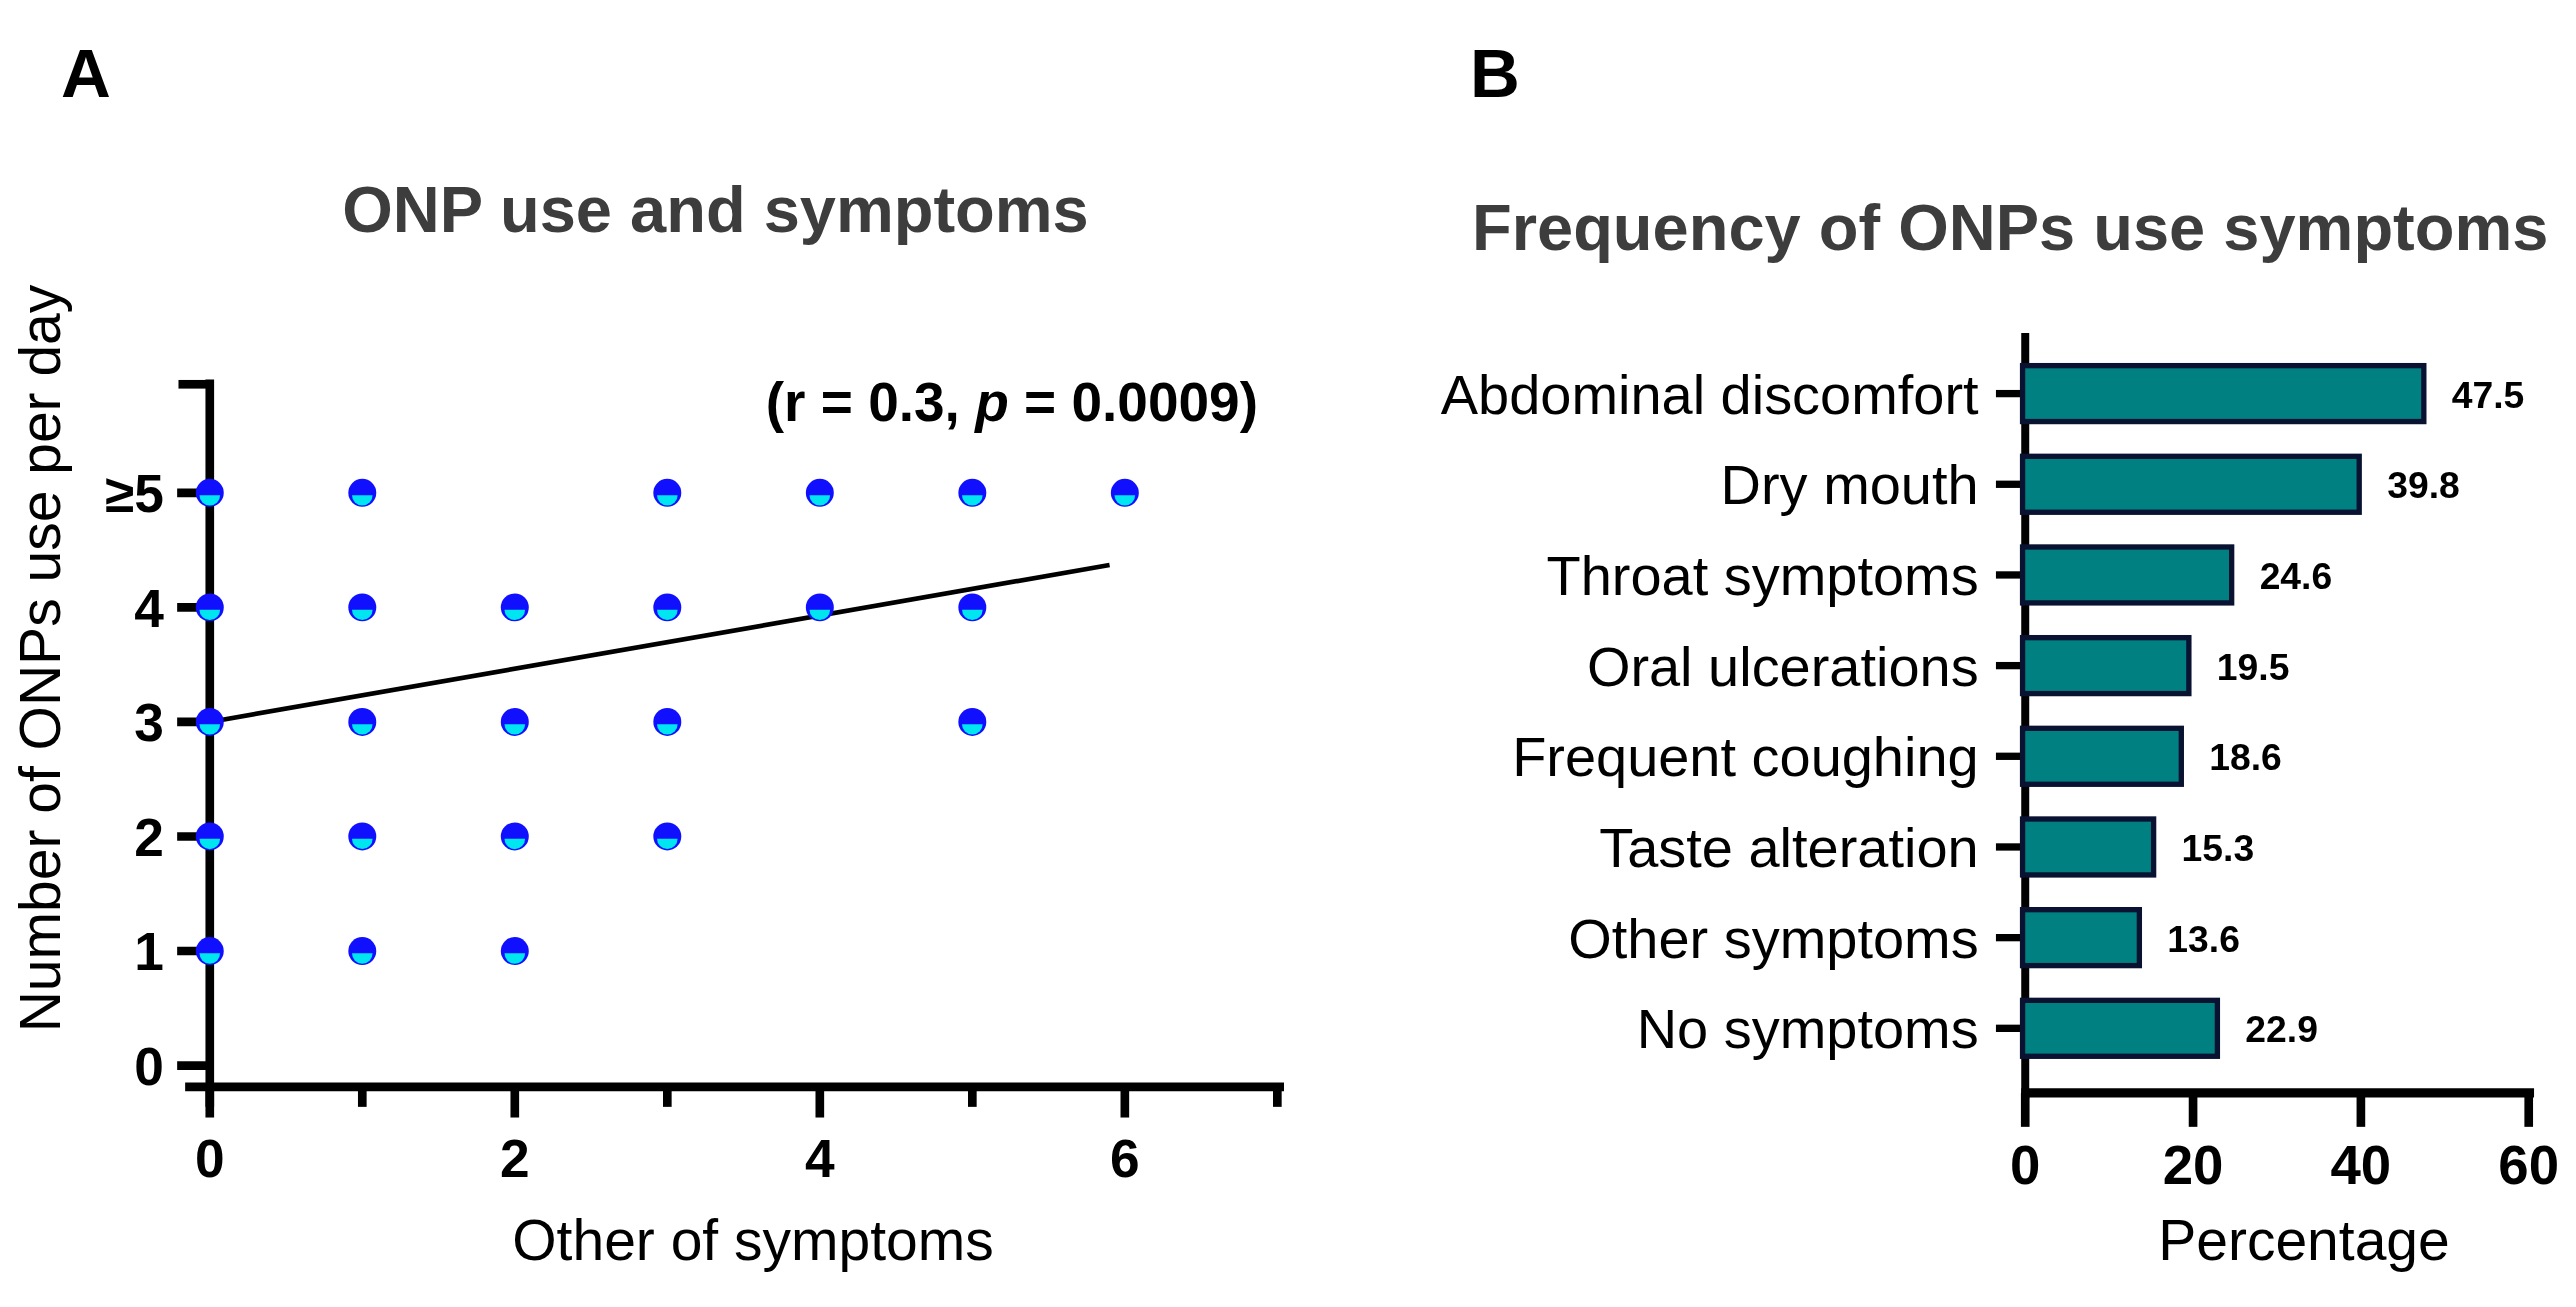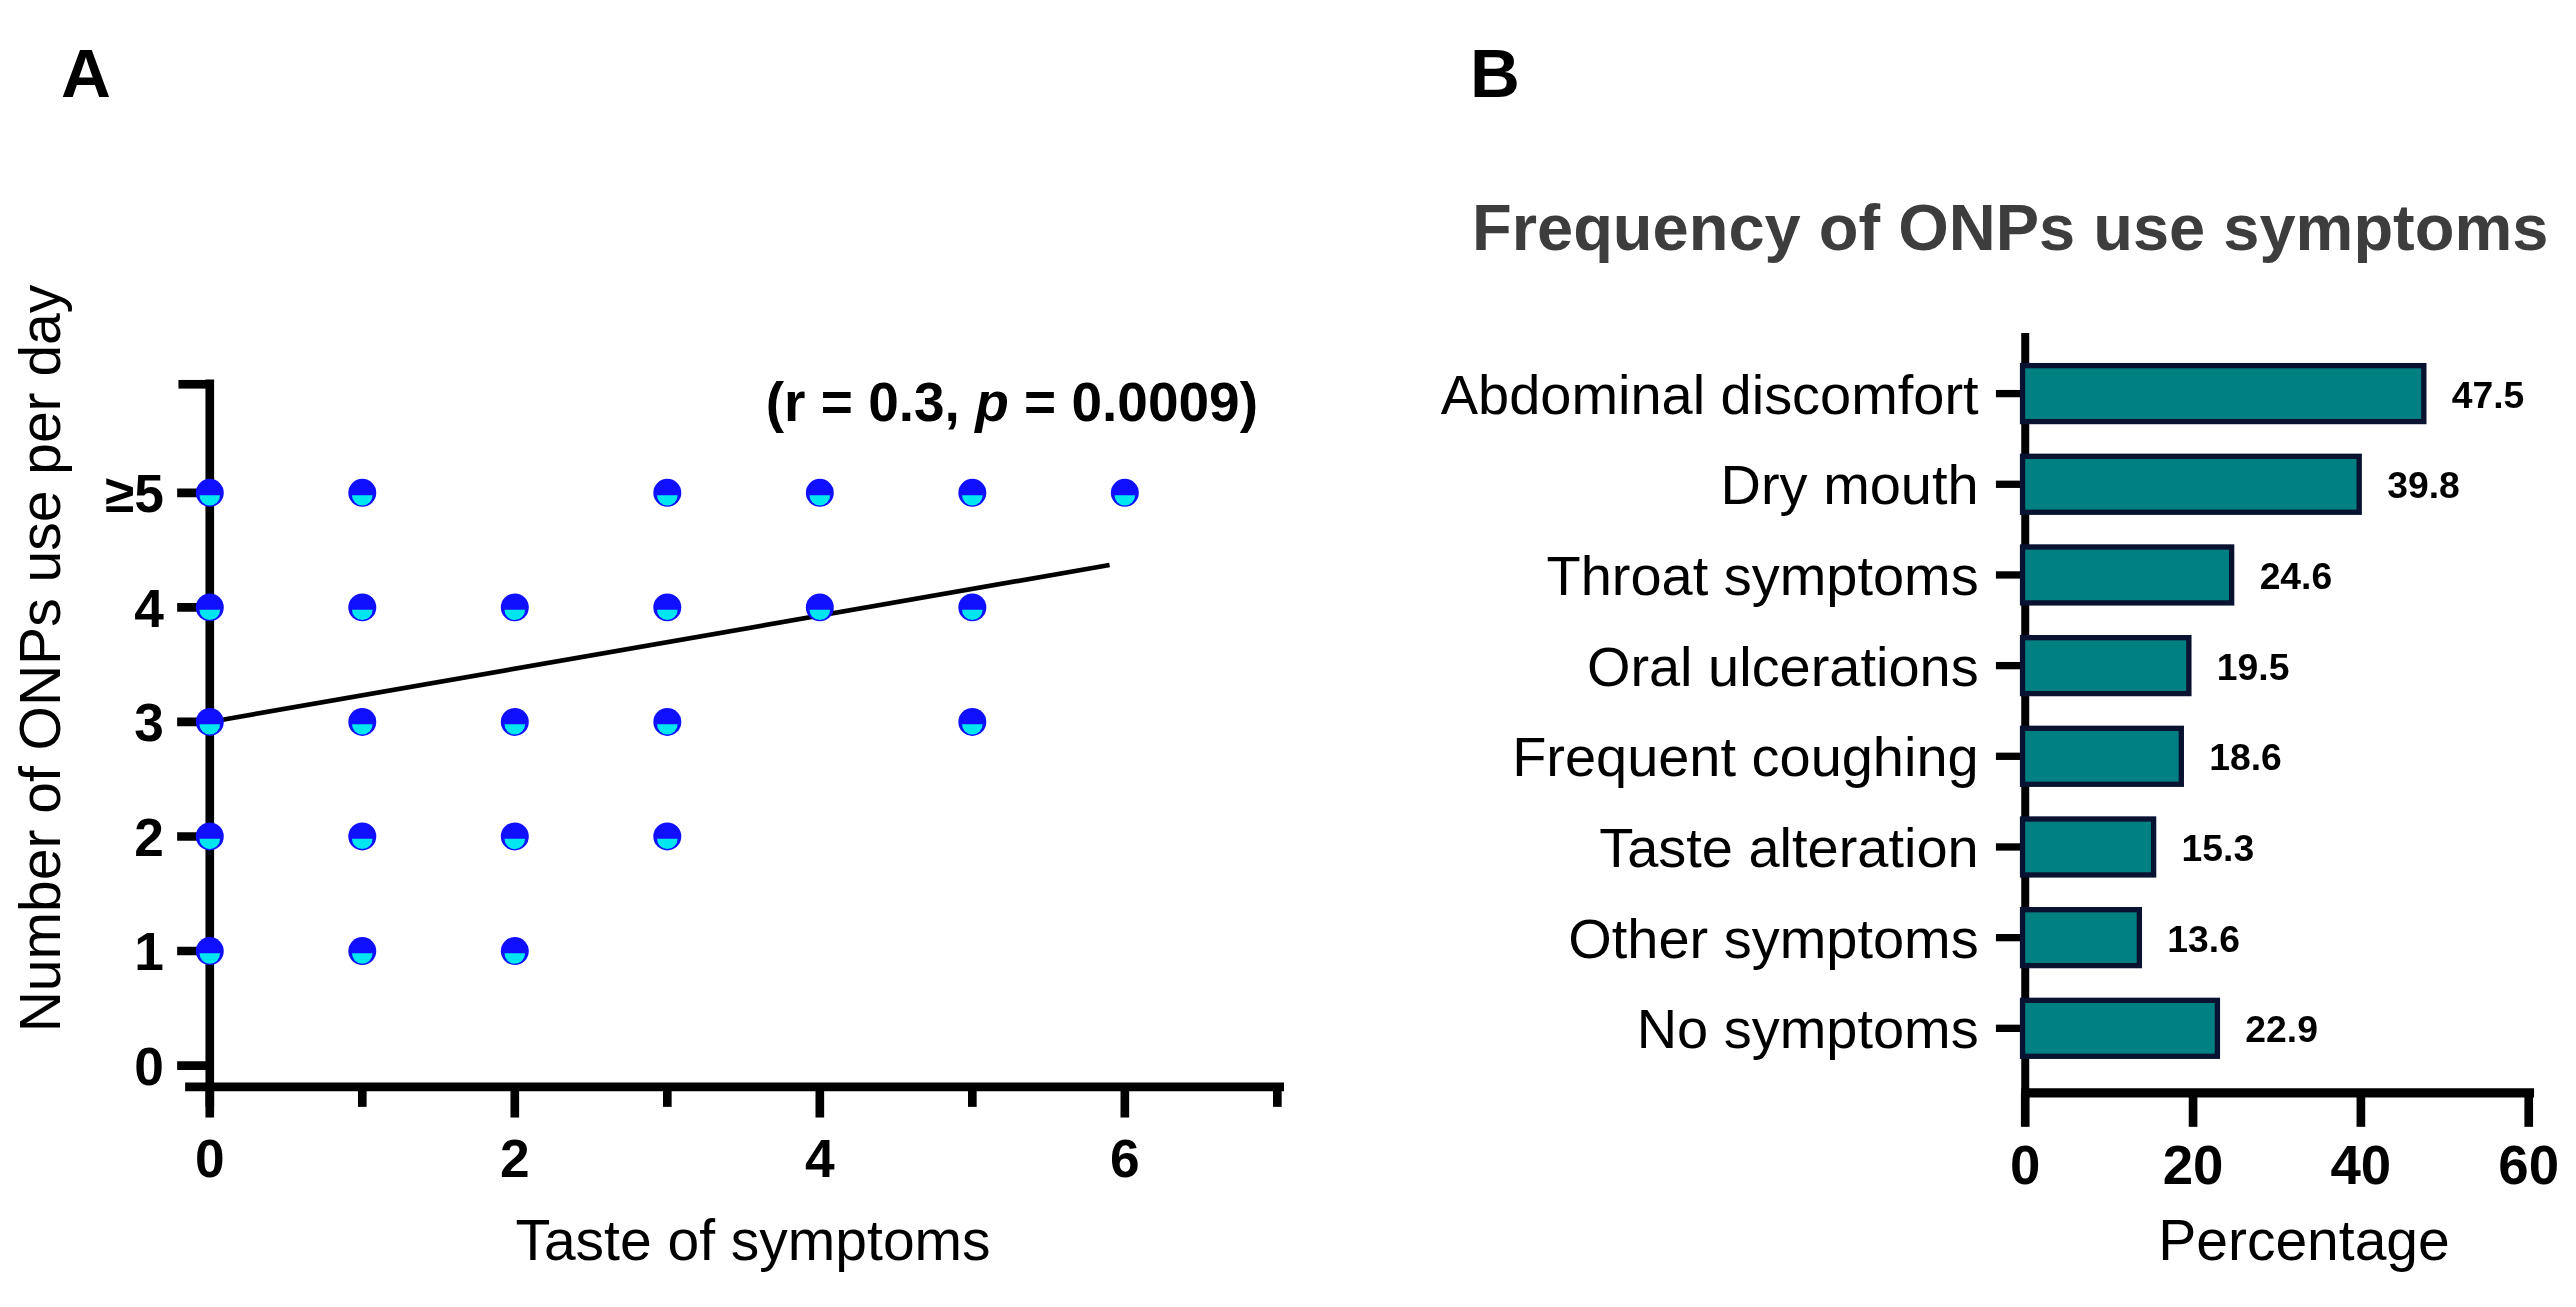--- a/index.html
+++ b/index.html
@@ -74,30 +74,31 @@
 </style>
 </head>
 <body>
 
 <div class="figure">
 
   <div class="panel-letter" id="panel-a-letter">A</div>
 
   <div class="panel-letter" id="panel-b-letter">B</div>
 
+  <div class="chart-title" id="panel-a-title">ONP use and symptoms</div>
 
   <div class="chart-title" id="panel-b-title">Frequency of ONPs use symptoms</div>
 
   <div id="panel-a-annotation">
     <span>(r = 0.3, </span><span class="p-italic">p</span><span> = 0.0009)</span>
   </div>
 
   <div class="axis-title" id="panel-a-ylabel">Number of ONPs use per day</div>
 
-  <div class="axis-title" id="panel-a-xlabel">Taste of symptoms</div>
+  <div class="axis-title" id="panel-a-xlabel">Other of symptoms</div>
 
   <div class="axis-title" id="panel-b-xlabel">Percentage</div>
 
   <svg class="chart-svg" id="chart-a" width="1288" height="1308" viewBox="0 0 1934 1964">
       <line x1="315" y1="570" x2="315" y2="1662" stroke="#000000" stroke-width="13"></line>
       <line x1="268" y1="577" x2="315" y2="577" stroke="#000000" stroke-width="13"></line>
       <line x1="266" y1="1600" x2="315" y2="1600" stroke="#000000" stroke-width="13"></line>
       <text x="246" y="1629" font-size="80" font-weight="700" text-anchor="end" fill="#000000">0</text>
       <line x1="266" y1="1428" x2="315" y2="1428" stroke="#000000" stroke-width="13"></line>
       <text x="246" y="1457" font-size="80" font-weight="700" text-anchor="end" fill="#000000">1</text>

